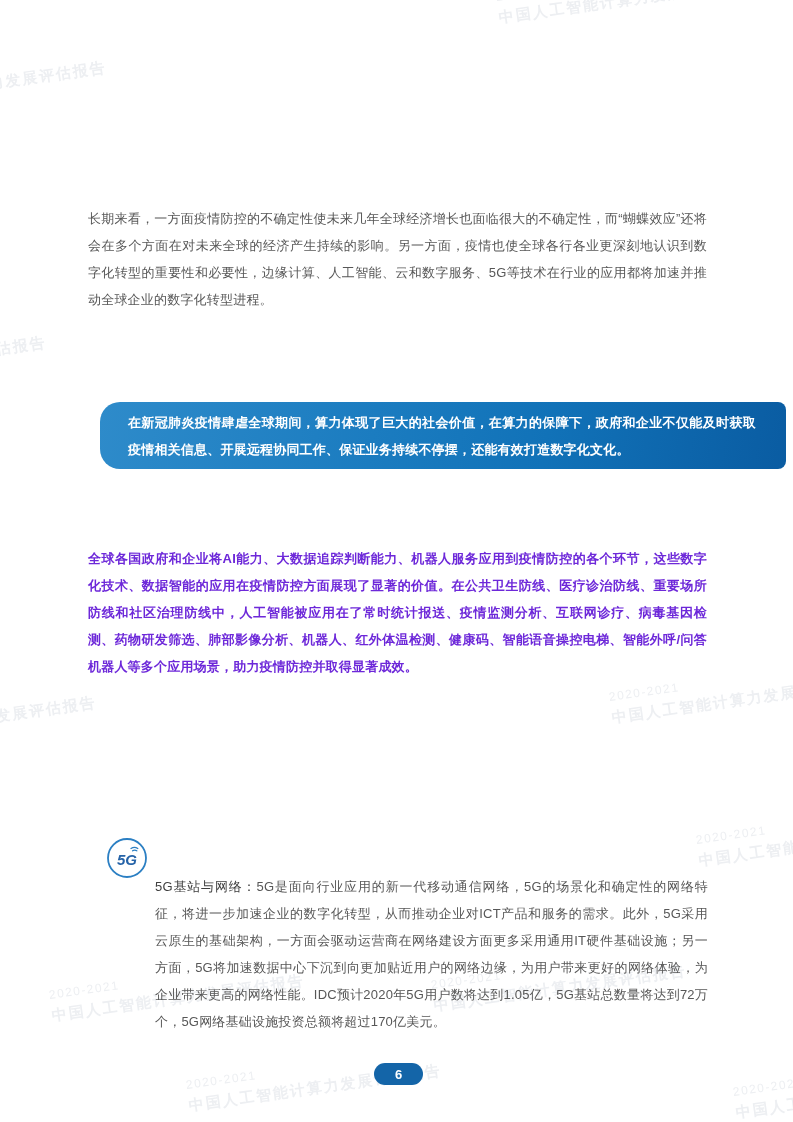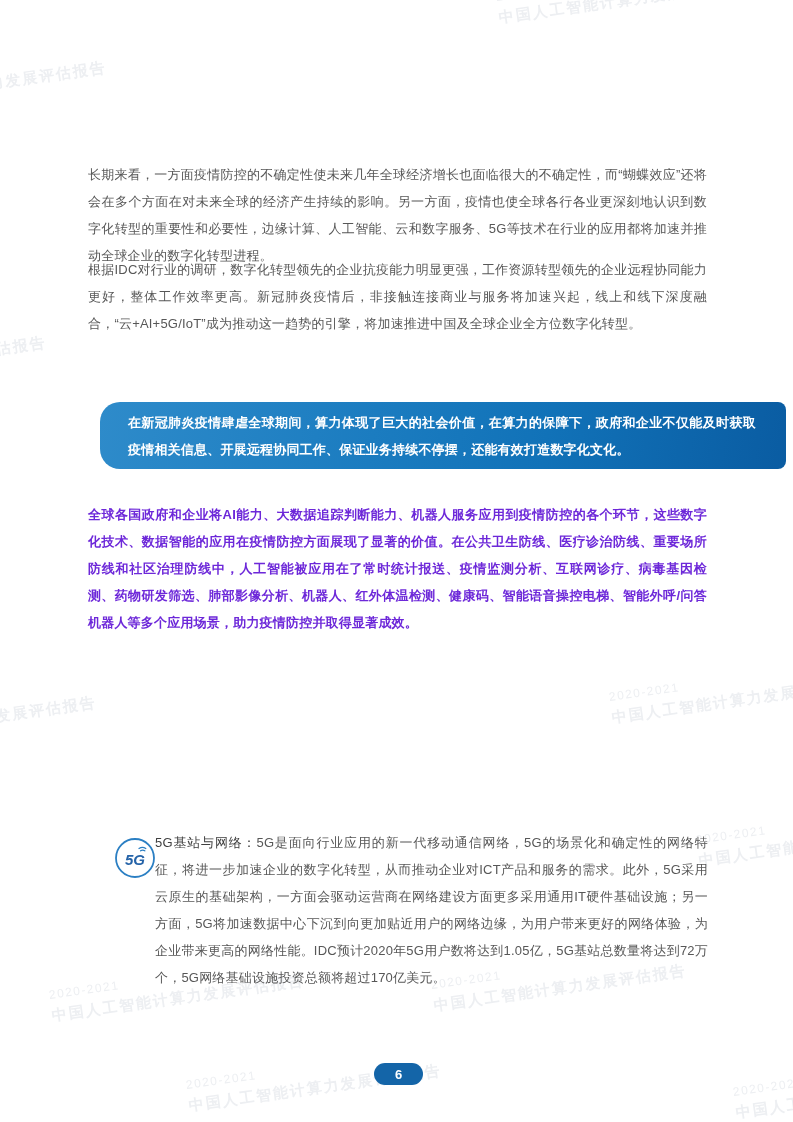--- a/index.html
+++ b/index.html
@@ -13,41 +13,41 @@
   .wm {
     position:absolute; transform:rotate(-8deg); transform-origin:left top;
     color:#edeff2; white-space:nowrap; z-index:0; user-select:none; pointer-events:none;
   }
   .wm .l1 { font-size:12px; letter-spacing:1.5px; margin-bottom:5px; }
   .wm .l2 { font-size:15px; letter-spacing:2px; font-weight:bold; }
   
   .txt {
     position:absolute; left:88px; width:619px;
     font-size:13px; line-height:27px; color:#575757;
-    text-align:justify; z-index:1; letter-spacing:0.2px;
+    text-align:justify; z-index:1; letter-spacing:0.2px;margin-top:44px;
   }
   .b-dark  { font-weight:bold; color:#3f3f3f; }
   .b-navy  { font-weight:bold; color:#6d28d9; }
   .heading {
     position:absolute; left:88px; z-index:1;
     font-size:17.5px; line-height:26px; font-weight:bold; color:#1c70b8;
   }
   
   .callout {
     position:absolute; left:100px; top:402px; width:686px; height:67px;
     border-radius:20px 8px 8px 20px; z-index:1;
     background:linear-gradient(100deg, #2e8bca 0%, #1b7cc0 40%, #1172b8 65%, #0a5ca2 100%);
     box-sizing:border-box; padding:7px 30px 17px 28px;
   }
   .callout .ctext {
     color:#ffffff; font-weight:bold; font-size:13px; line-height:27px;
     text-align:justify; letter-spacing:0.2px;
   }
   
-  .fiveg-icon { position:absolute; left:114px; top:837px; width:42px; height:42px; z-index:1;text-align:right; }
+  .fiveg-icon { position:absolute; left:106px; top:837px; width:42px; height:42px; z-index:1;text-align:right; }
   .fiveg-text { position:absolute; left:155px; top:829px; width:553px; z-index:1; }
   .fiveg-text .lead { font-weight:normal; color:#404040; }
   
   .pagepill {
     position:absolute; left:374px; top:1063px; width:49px; height:22px;
     border-radius:11px; background:#1465a8; color:#fff; z-index:1;
     display:flex; align-items:center; justify-content:center;
     font-size:13px; font-weight:bold;
   }
 </style>
@@ -92,21 +92,20 @@
     <div class="l1">2020-2021</div>
     <div class="l2">中国人工智能计算力发展评估报告</div>
   </div>
   <div class="wm" style="left:732px; top:1085px;">
     <div class="l1">2020-2021</div>
     <div class="l2">中国人工智能计算力发展评估报告</div>
   </div>
 
   <div class="txt" style="top:161px;">长期来看，一方面疫情防控的不确定性使未来几年全球经济增长也面临很大的不确定性，而“蝴蝶效应”还将会在多个方面在对未来全球的经济产生持续的影响。另一方面，疫情也使全球各行各业更深刻地认识到数字化转型的重要性和必要性，边缘计算、人工智能、云和数字服务、5G等技术在行业的应用都将加速并推动全球企业的数字化转型进程。</div>
 
-  <div class="txt" style="top:256px;">根据IDC对行业的调研，数字化转型领先的企业抗疫能力明显更强，工作资源转型领先的企业远程协同能力更好，整体工作效率更高。新冠肺炎疫情后，非接触连接商业与服务将加速兴起，线上和线下深度融合，“云+AI+5G/IoT”成为推动这一趋势的引擎，将加速推进中国及全球企业全方位数字化转型。</div>
 
 
   <div class="callout">
     <div class="ctext">在新冠肺炎疫情肆虐全球期间，算力体现了巨大的社会价值，在算力的保障下，政府和企业不仅能及时获取疫情相关信息、开展远程协同工作、保证业务持续不停摆，还能有效打造数字化文化。</div>
   </div>
 
   <div class="txt b-navy" style="top:501px;">全球各国政府和企业将AI能力、大数据追踪判断能力、机器人服务应用到疫情防控的各个环节，这些数字化技术、数据智能的应用在疫情防控方面展现了显著的价值。在公共卫生防线、医疗诊治防线、重要场所防线和社区治理防线中，人工智能被应用在了常时统计报送、疫情监测分析、互联网诊疗、病毒基因检测、药物研发筛选、肺部影像分析、机器人、红外体温检测、健康码、智能语音操控电梯、智能外呼/问答机器人等多个应用场景，助力疫情防控并取得显著成效。</div>
 
 
 

